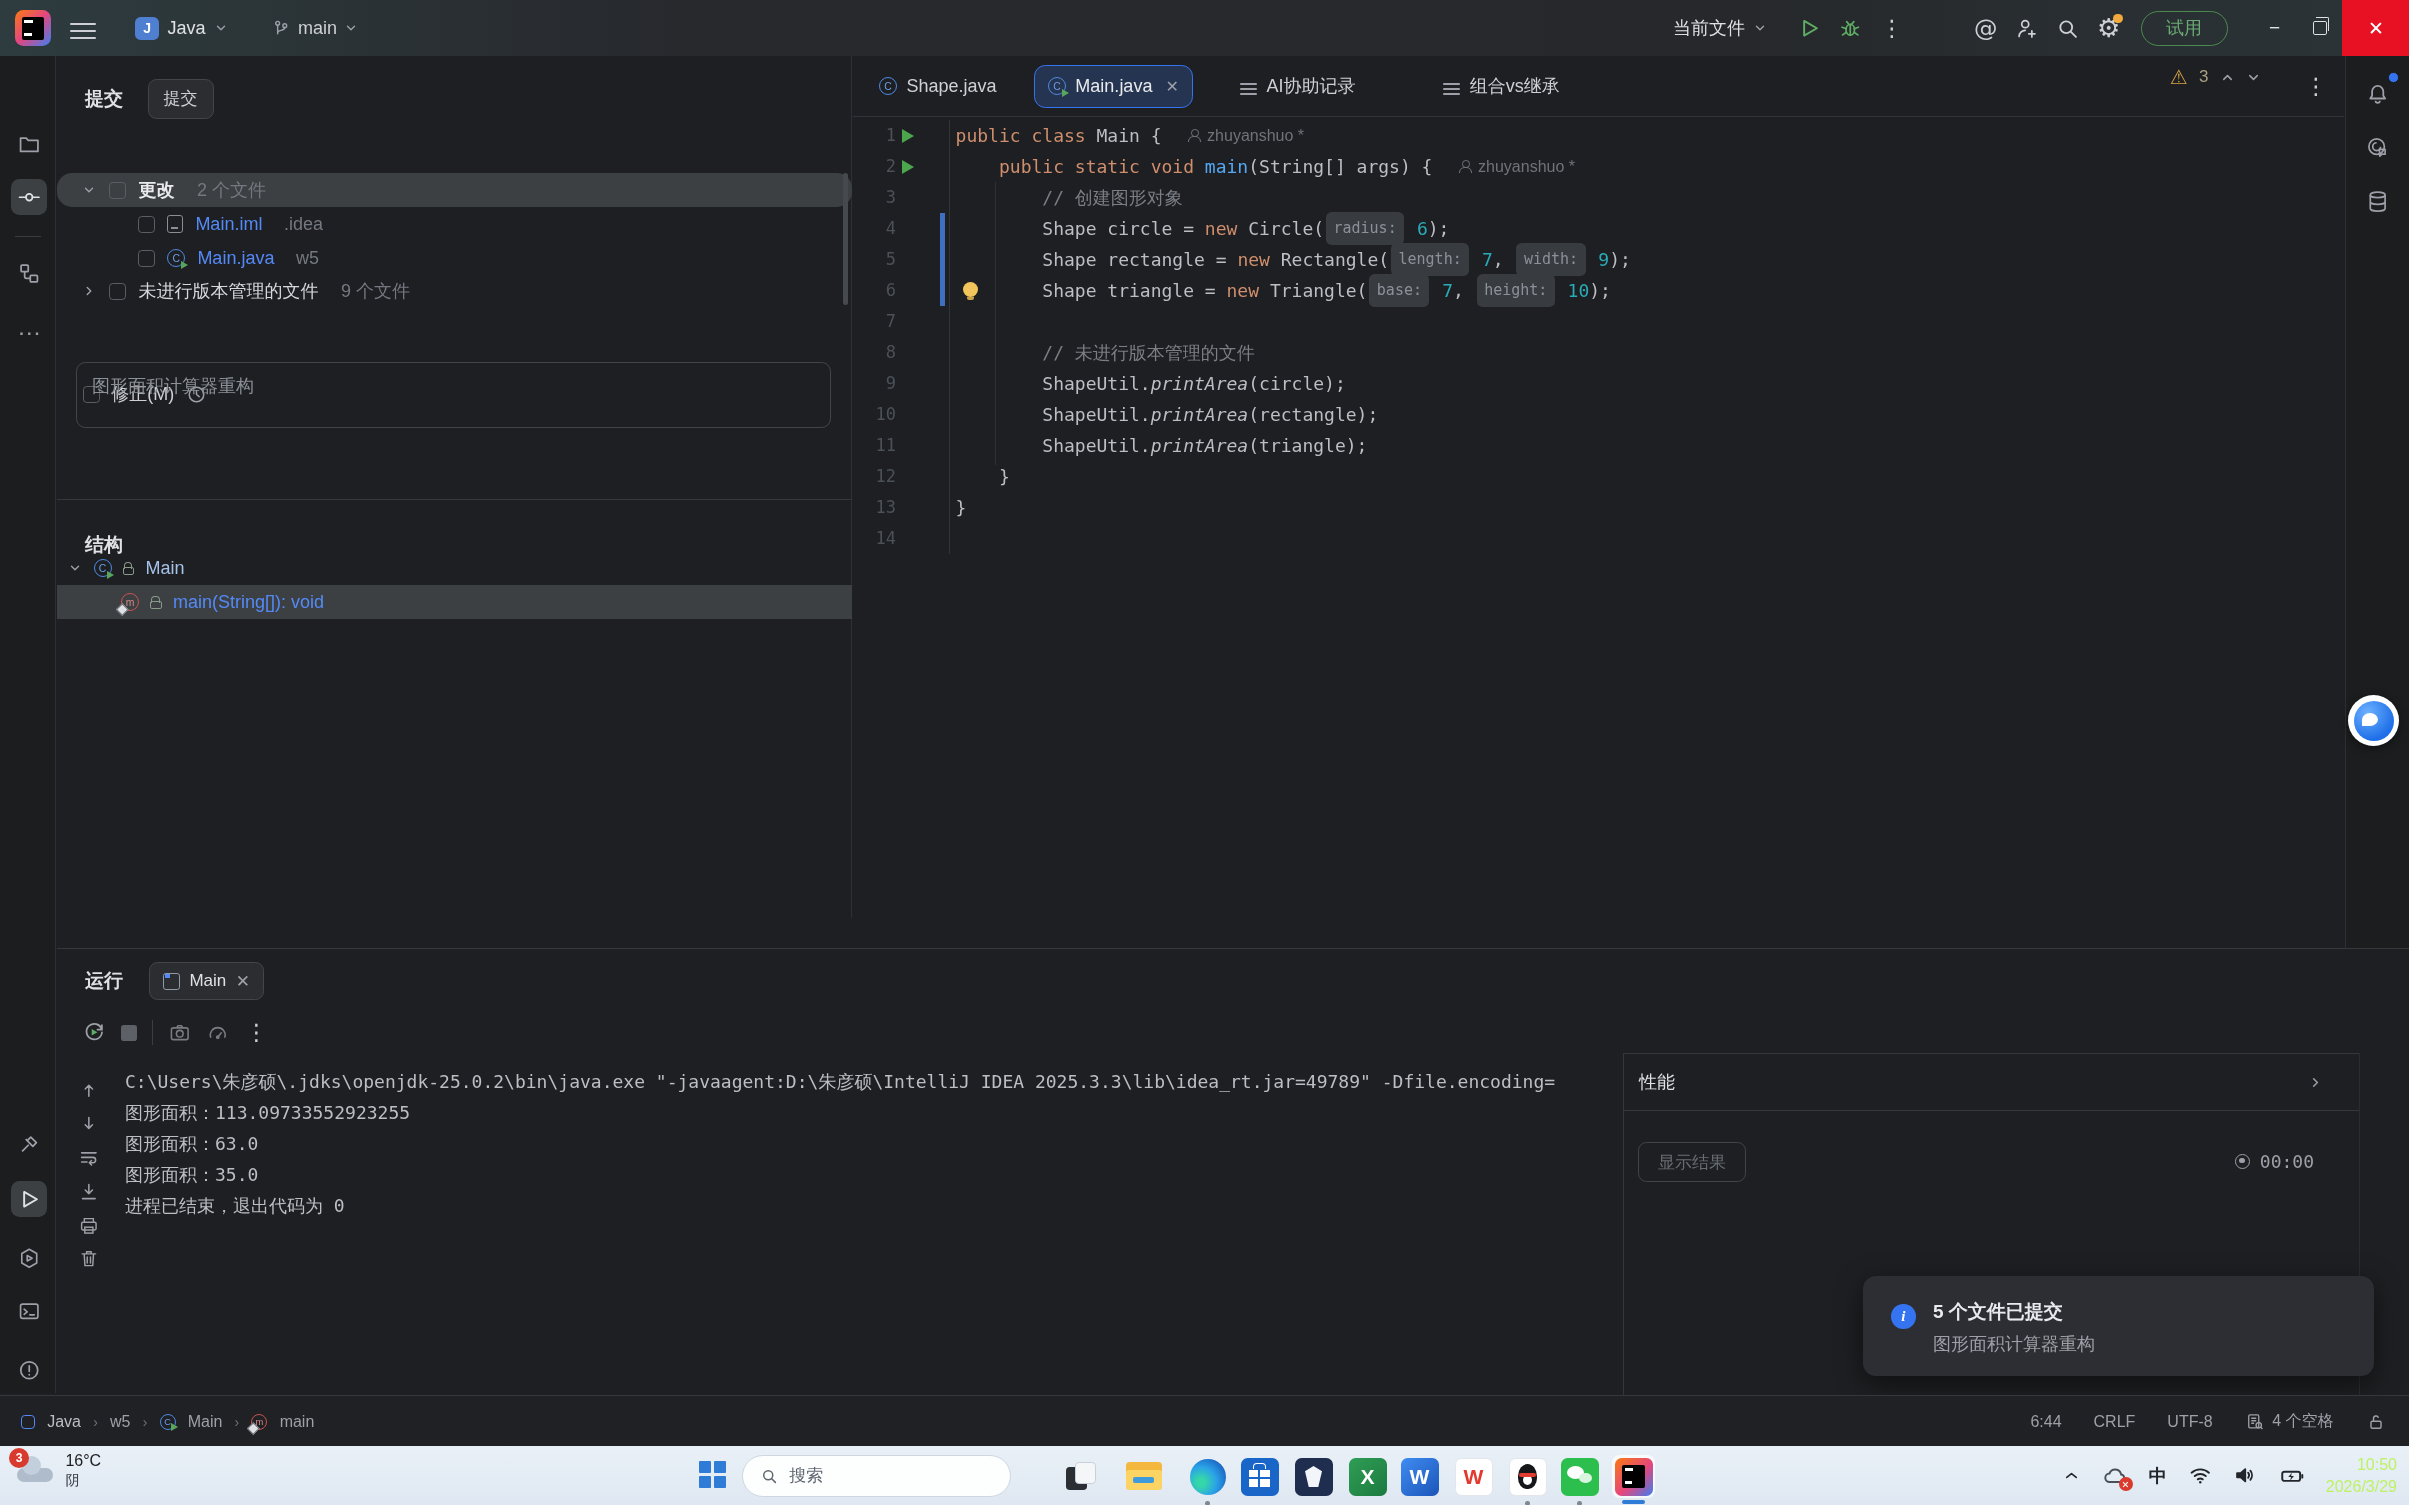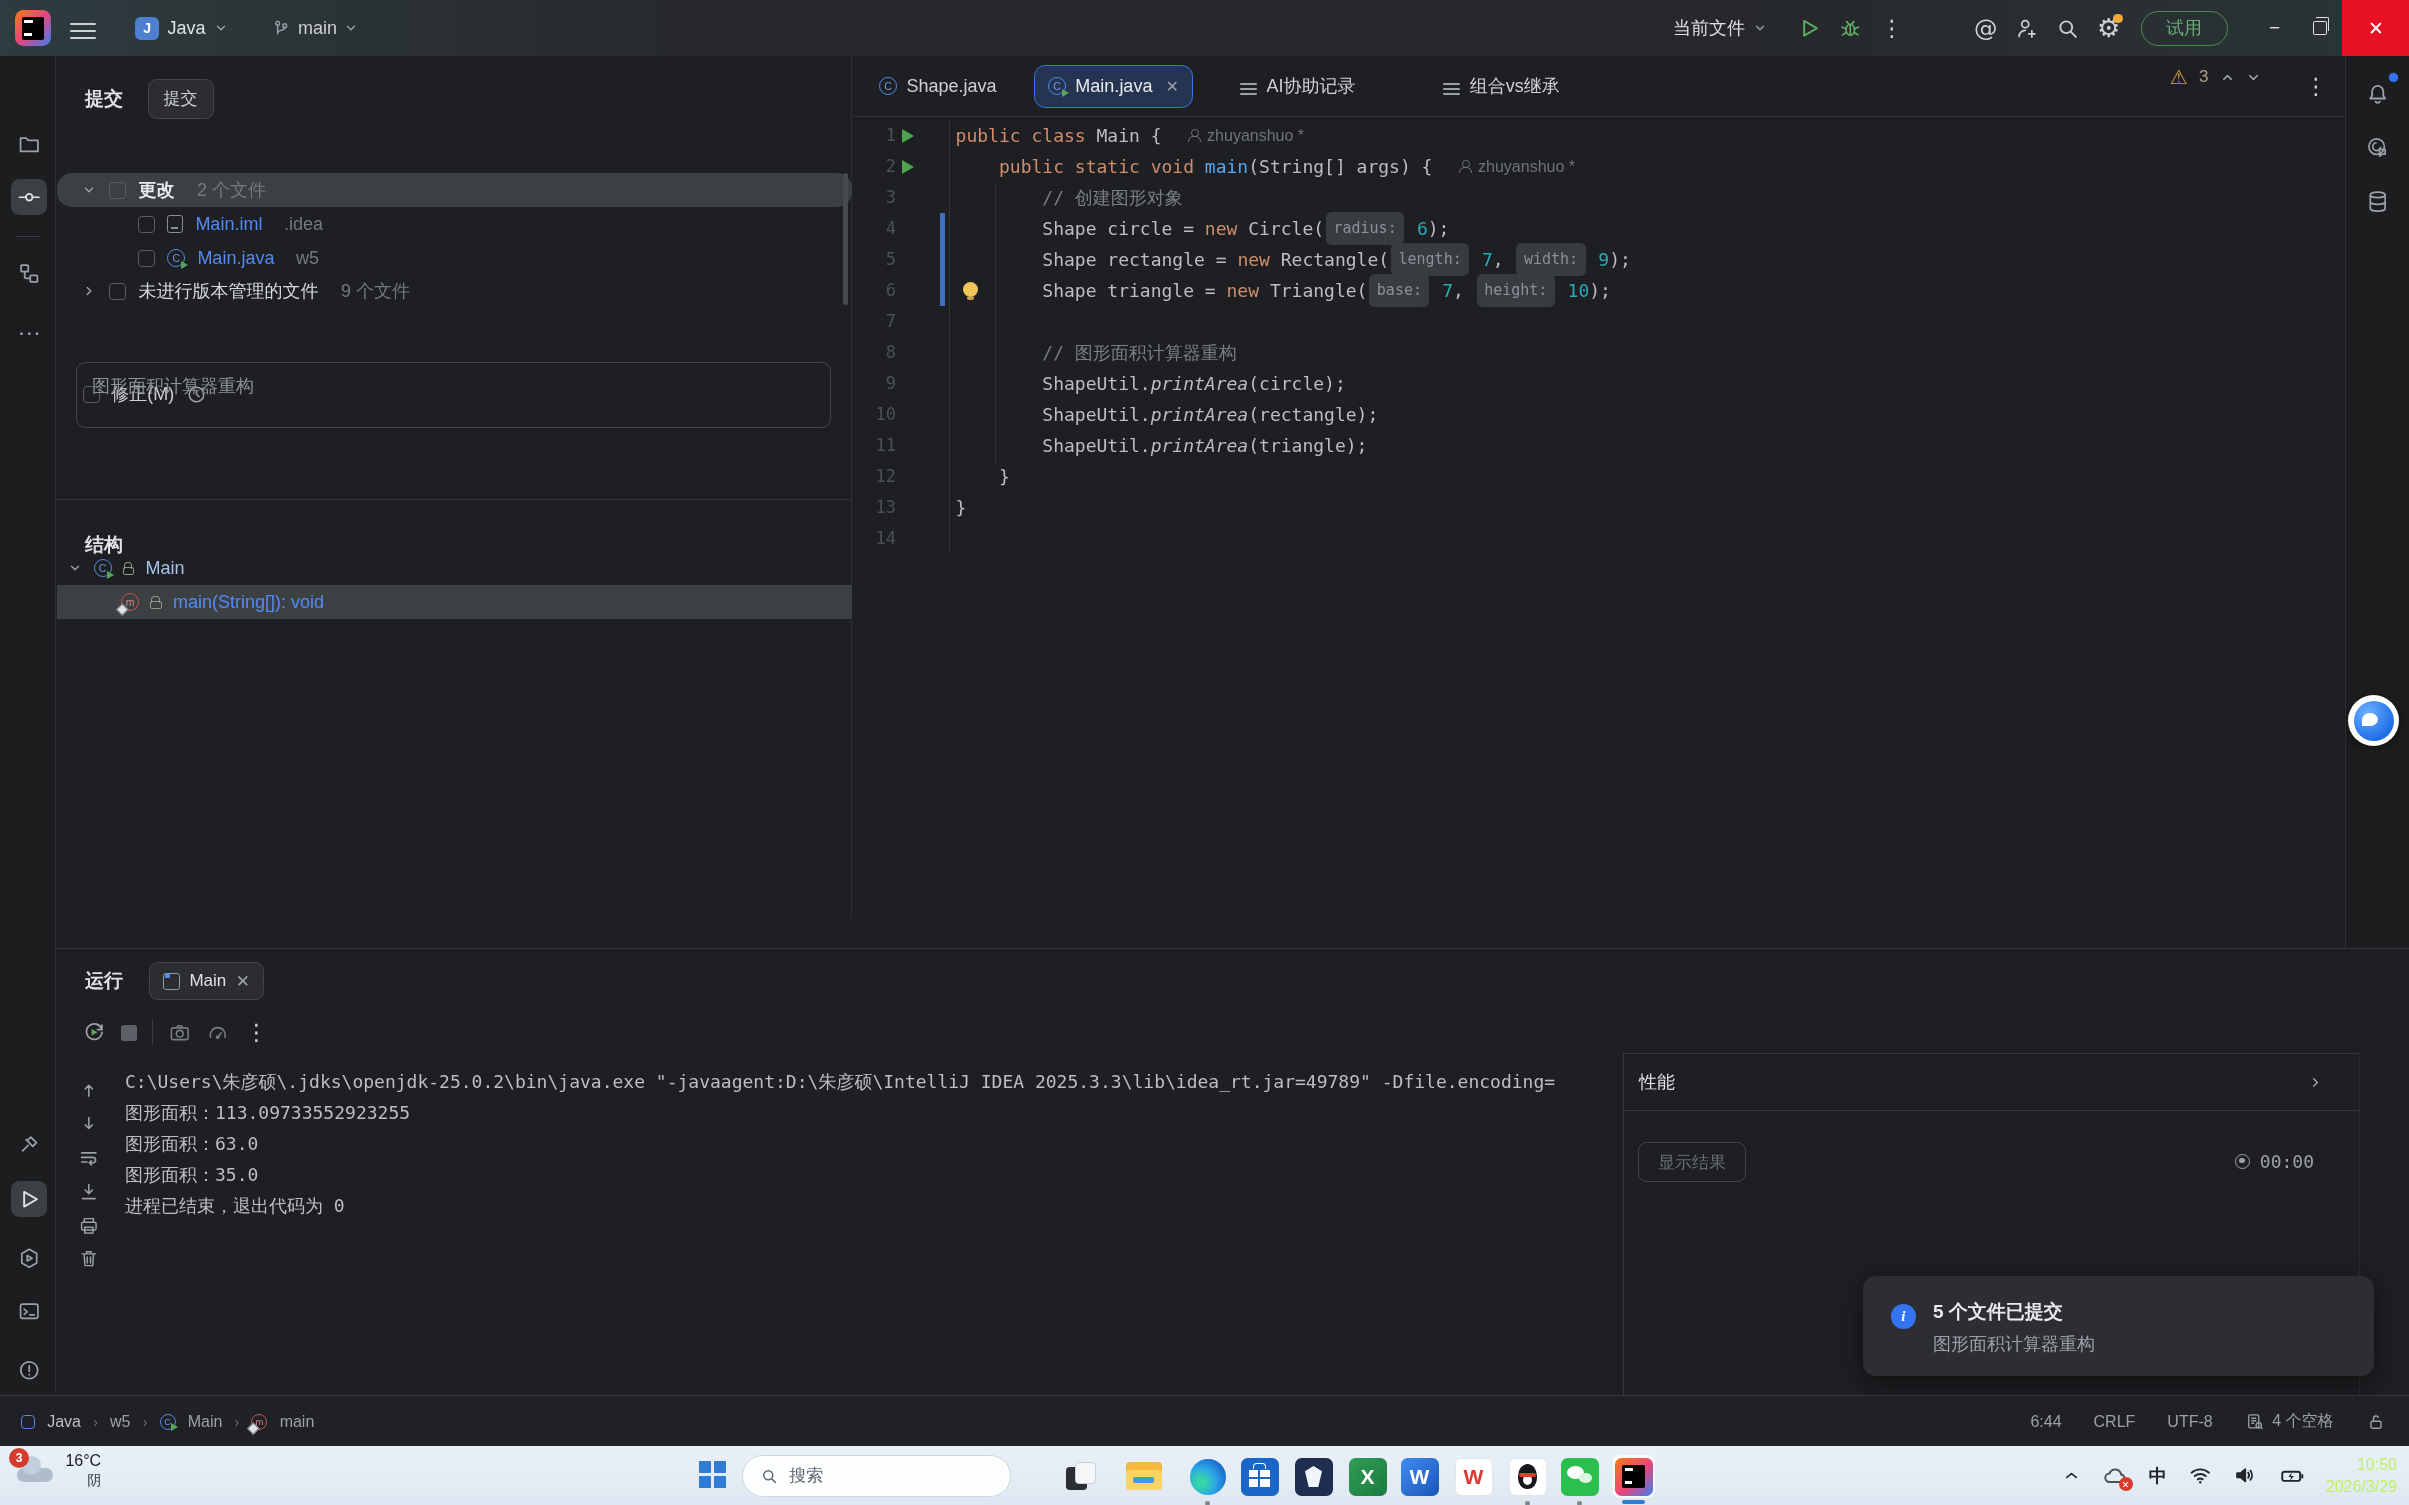--- a/index.html
+++ b/index.html
@@ -144,21 +144,21 @@
   .sb-right { position:absolute; right:24.5px; display:flex; align-items:center; gap:32px; }
   .ring-class.small, .meth-ic.small { width:16px; height:16px; font-size:9.4px; }
 
   
   .taskbar { position:absolute; left:0; top:1446px; width:2410px; height:59px; background:linear-gradient(#e9f0f7,#dfe8f2); }
   .weather { position:absolute; left:13px; top:3.8px; display:flex; align-items:center; gap:9.4px; }
   .cloud { position:relative; width:43px; height:32px; }
   .cloud:before { content:""; position:absolute; left:3.8px; bottom:3.8px; width:36px; height:14px; border-radius:7.5px; background:#aebccb; }
   .cloud:after { content:""; position:absolute; left:9.4px; top:1.9px; width:19px; height:19px; border-radius:50%; background:#c3cfdc; }
   .wbadge { position:absolute; left:-3.8px; top:-5.6px; width:20px; height:20px; border-radius:50%; background:#d83b2e; color:#fff; font-size:12.2px; font-weight:bold; display:flex; align-items:center; justify-content:center; z-index:2; }
-  .wtext { display:flex; flex-direction:column; line-height:1.35;align-items:flex-end; }
+  .wtext { display:flex; flex-direction:column; line-height:1.35; }
   .wtemp { color:#1c1c1c; font-size:16px; }
   .wcond { color:#3a3f45; font-size:14px; }
   .start-btn { position:absolute; left:699px; top:15px; width:28px; height:28px; display:grid; grid-template-columns:12.2px 12.2px; grid-template-rows:12.2px 12.2px; gap:2.8px; }
   .start-btn i { background:#2f7cd6; border-radius:0.9px; }
   .search-pill { position:absolute; left:742px; top:8.5px; width:269px; height:42px; border-radius:21.7px; background:#fdfefe; border:0.9px solid #cfd7e0; display:flex; align-items:center; gap:11.3px; padding:0 17px; color:#5f6670; font-size:17px; }
   .tb-app { position:absolute; top:1455px; width:43px; height:43px; border-radius:7.5px; display:flex; align-items:center; justify-content:center; }
   .tb-app.active { background:rgba(255,255,255,.7); }
   .run-dot { position:absolute; left:50%; margin-left:-2.4px; top:46px; width:4.7px; height:4.7px; border-radius:50%; background:#82878d; }
   .run-pill { position:absolute; left:50%; margin-left:-11.3px; top:45px; width:22.6px; height:3.8px; border-radius:1.9px; background:#2f7cd6; }
   .sq { border-radius:6.6px; width:38px; height:38px; display:flex; align-items:center; justify-content:center; color:#fff; font-weight:bold; font-size:21px; }
@@ -480,21 +480,21 @@
       <div class="code-line">
         <div class="gutter">
           <span class="lnum">7</span>
         </div>
         <div class="ctext"></div>
       </div>
       <div class="code-line">
         <div class="gutter">
           <span class="lnum">8</span>
         </div>
-        <div class="ctext"><span class="s-p">        </span><span class="s-c">// 图形面积计算器重构</span></div>
+        <div class="ctext"><span class="s-p">        </span><span class="s-c">// 未进行版本管理的文件</span></div>
       </div>
       <div class="code-line">
         <div class="gutter">
           <span class="lnum">9</span>
         </div>
         <div class="ctext"><span class="s-p">        ShapeUtil.</span><span class="s-si">printArea</span><span class="s-p">(circle);</span></div>
       </div>
       <div class="code-line">
         <div class="gutter">
           <span class="lnum">10</span>

